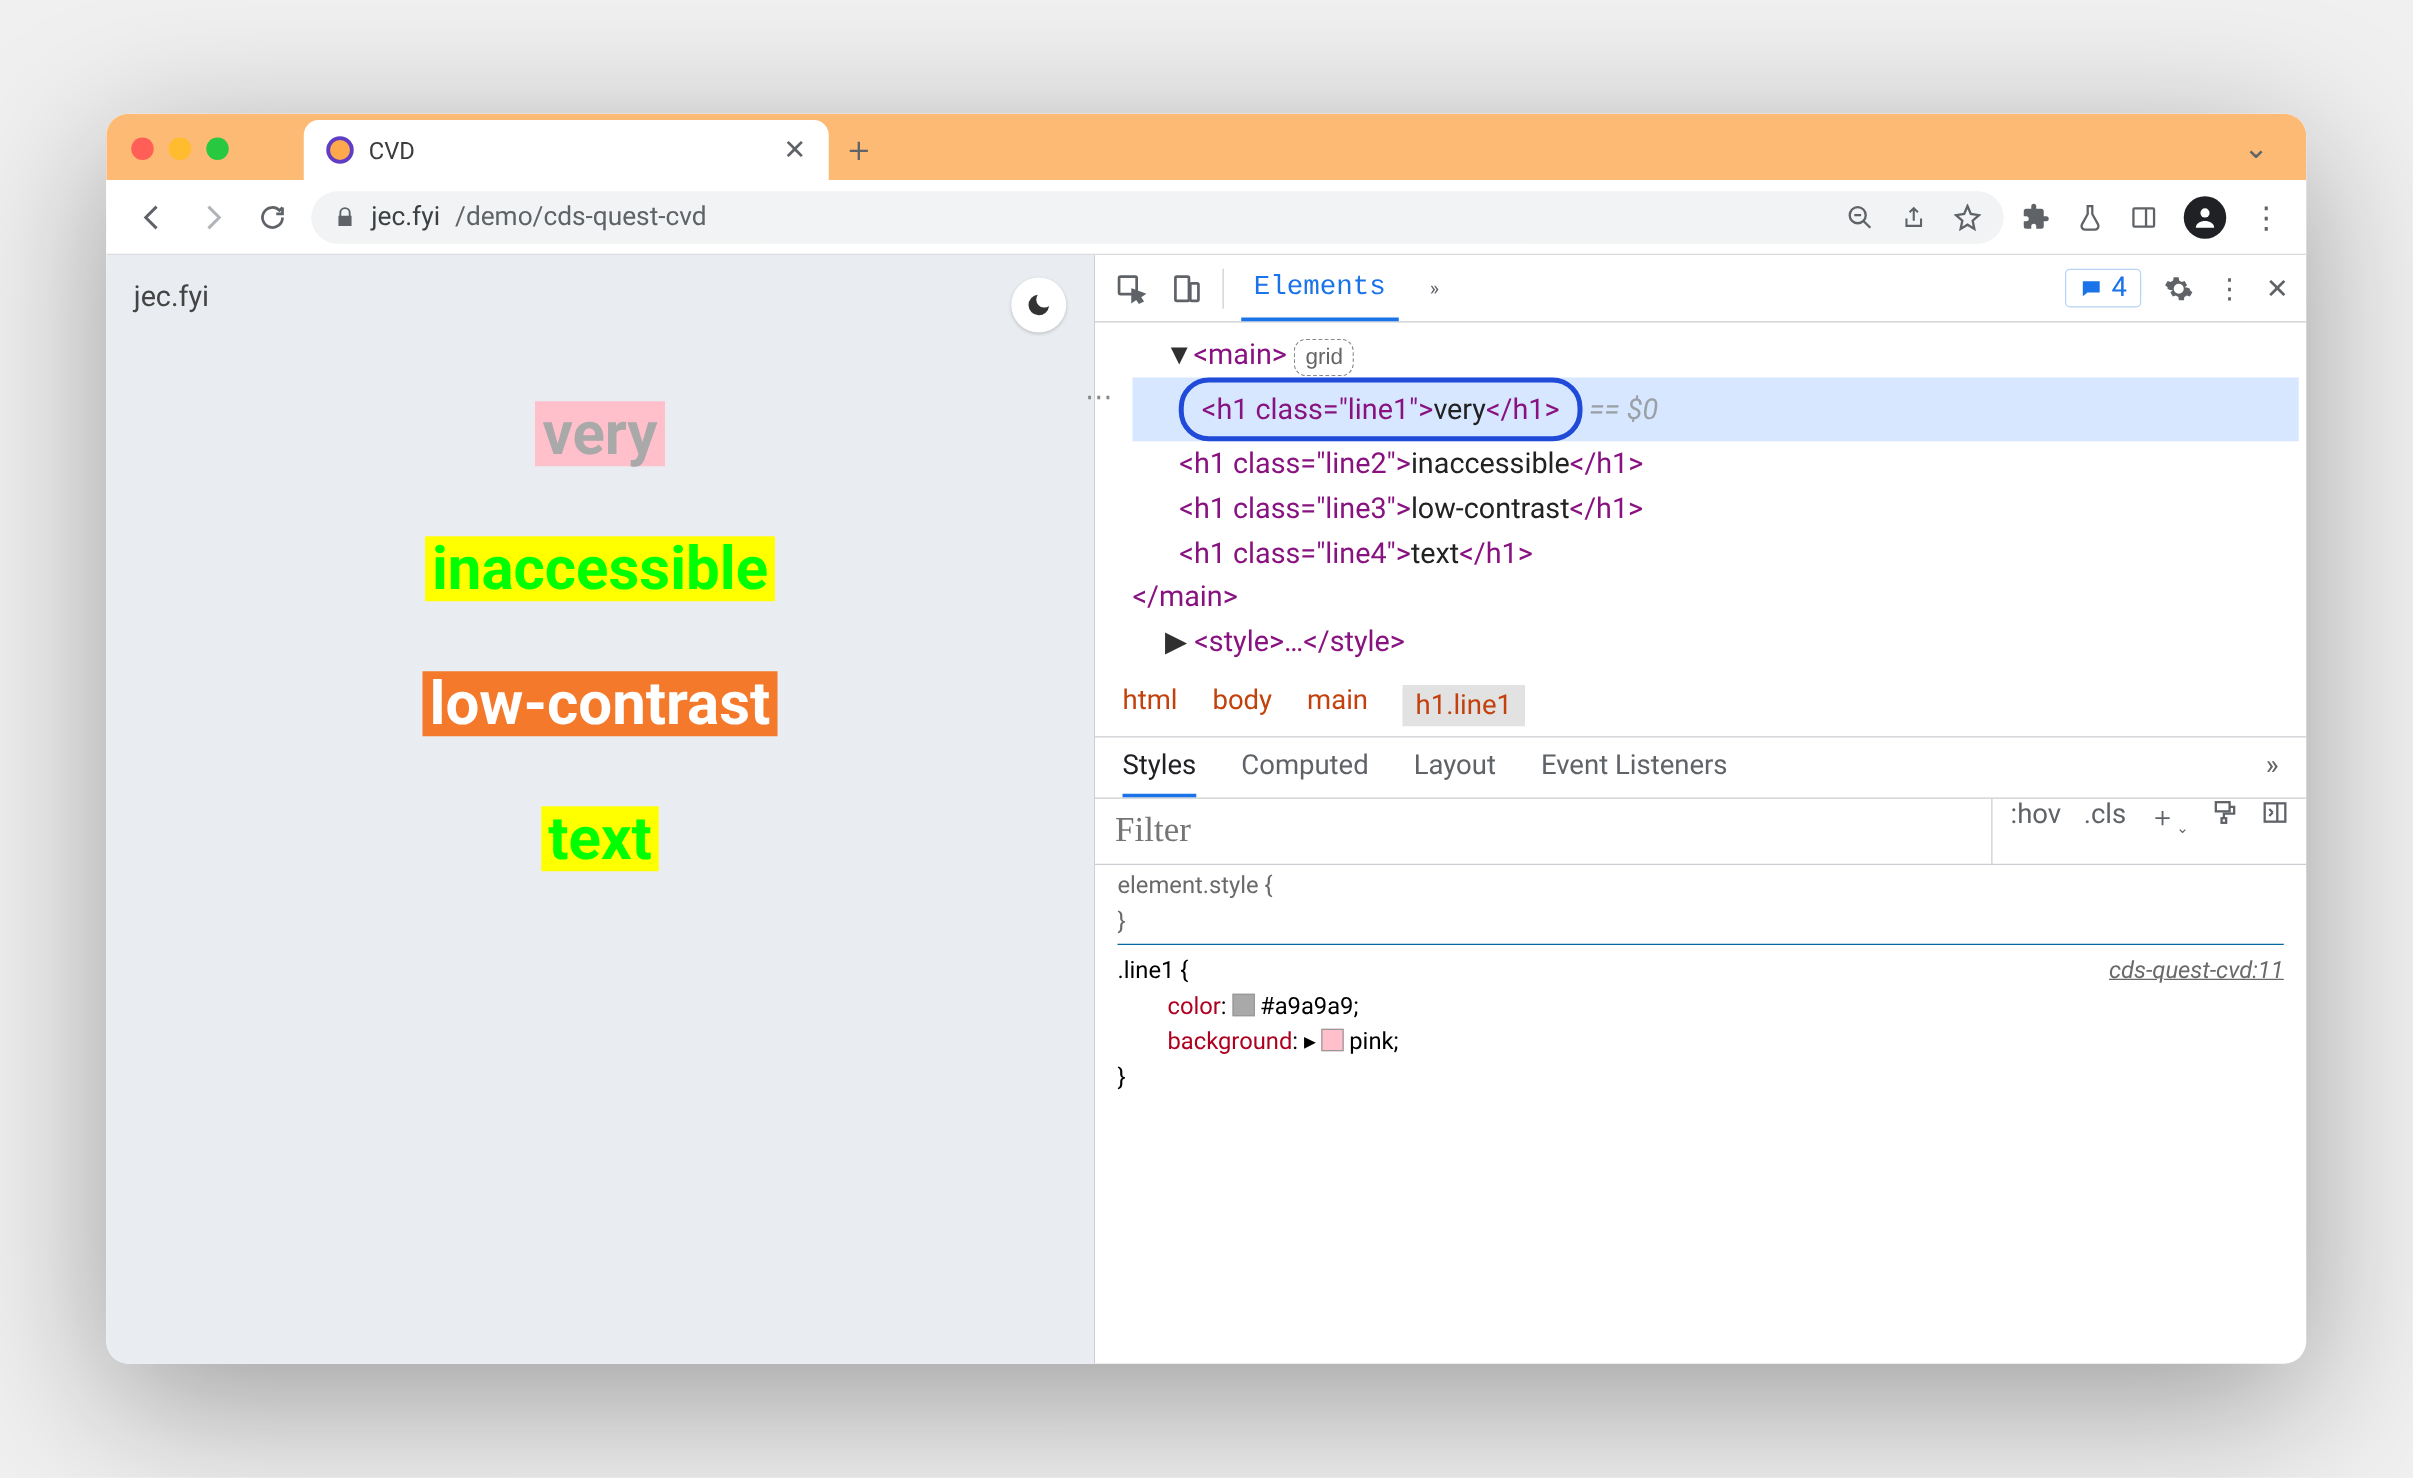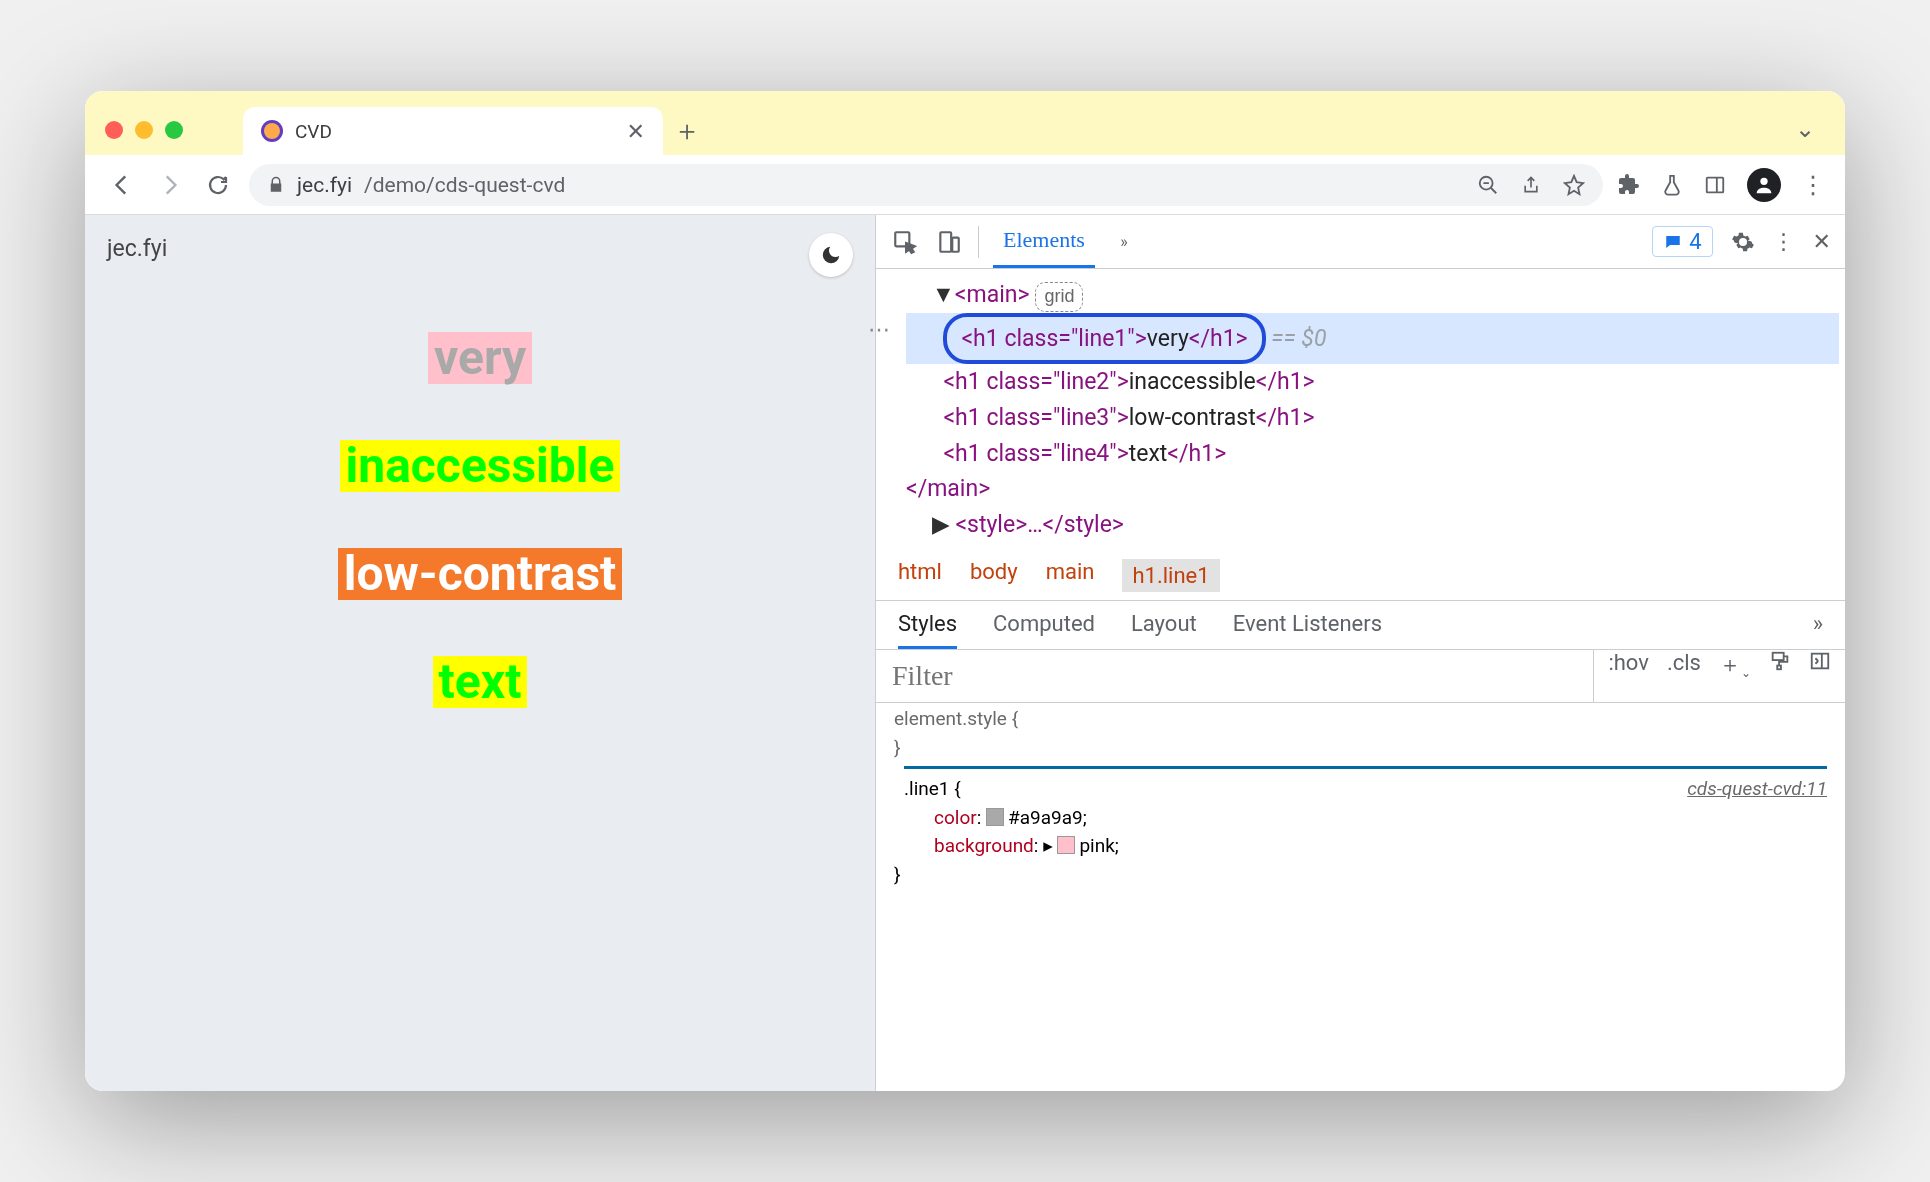--- a/index.html
+++ b/index.html
@@ -1,21 +1,21 @@
 <!DOCTYPE html>
 <html><head>
 <meta charset="utf-8">
 <style>
 * { margin: 0; padding: 0; box-sizing: border-box; font-family: -apple-system, BlinkMacSystemFont, "Segoe UI", Roboto, sans-serif; }
 body { background: #f0f0f0; width: 1930px; height: 1182px; position: relative; display: flex; align-items:center; justify-content:center;}
 .window-wrap { filter: drop-shadow(0 30px 60px rgba(0,0,0,.35)); }
 .window { width: 1760px; height: 1000px; background:#fff; border-radius:18px; overflow:hidden; display:flex; flex-direction:column; }
 
 
-.titlebar { height:64px; background:#fef9c3; display:flex; align-items:flex-end; padding-left:20px; }
+.titlebar { height:53px; background:#fdba74; display:flex; align-items:flex-end; padding-left:20px; }
 .traffic { display:flex; gap:12px; align-items:center; margin-bottom:16px; margin-right:60px;}
 .dot { width:18px; height:18px; border-radius:50%; }
 .dot.red{background:#ff5f57}.dot.yellow{background:#febc2e}.dot.green{background:#28c840}
 .tab { display:flex; align-items:center; background:#fff; border-top-left-radius:12px; border-top-right-radius:12px; height:48px; padding:0 18px; gap:12px; width:420px;}
 .tab .favicon { width:22px; height:22px; background:#5f3dc4; border-radius:50%; position:relative;}
 .tab .favicon::after{content:"";position:absolute;inset:3px;border-radius:50%;background:#ffa94d;}
 .tab-title{font-size:19px; color:#3c3c3c;}
 .tab-close{margin-left:auto; font-size:22px; color:#5f6368;}
 .newtab { width:48px; height:48px; display:flex; align-items:center; justify-content:center; font-size:28px; color:#5f6368;}
 .tabs-chevron { margin-left:auto; margin-right:30px; margin-bottom:12px; font-size:24px; color:#5f6368;}
@@ -39,21 +39,21 @@
 .demo-stack{margin-top:70px; display:flex; flex-direction:column; align-items:center; gap:56px;}
 .demo-stack h1{font-size:48px; font-weight:700; padding:2px 6px; line-height:1;}
 .line1{background:pink; color:#a9a9a9;}
 .line2{background:yellow; color:#0f0;}
 .line3{background:#f4792b; color:#fff;}
 .line4{background:yellow; color:#0f0;}
 
 .devtools{flex:1; display:flex; flex-direction:column; border-left:1px solid #cacdd1; font-family: ui-monospace, Menlo, monospace;}
 .dt-top{height:54px; display:flex; align-items:center; padding:0 14px; gap:14px; border-bottom:1px solid #cacdd1;}
 .dt-ico{width:30px;height:30px;display:flex;align-items:center;justify-content:center;color:#5f6368;}
-.dt-tab{font-size:22px; color:#5f6368; padding:12px 10px; font-family:Liberation Serif, serif;}
+.dt-tab{font-size:22px; color:#5f6368; padding:12px 10px; font-family:Liberation Mono, monospace;}
 .dt-tab.active{color:#1a73e8; border-bottom:3px solid #1a73e8;}
 .dt-issues{margin-left:auto; display:flex; align-items:center; gap:18px; color:#5f6368; font-size:22px;}
 .issues-badge{display:flex;align-items:center;gap:6px; border:1px solid #b7d3f5; border-radius:4px; padding:2px 10px; color:#1a73e8;}
 
 .dom-tree{padding:8px 6px 8px 30px; font-size:23px; line-height:1.55; color:#303030;}
 .dom-tree .row{white-space:pre; padding-left:26px;}
 .dom-tree .tag{color:#881280}
 .dom-tree .text{color:#222}
 .dom-tree .grid-badge{display:inline-block;border:1px dashed #888;border-radius:10px;padding:0 8px;margin-left:6px;font-size:18px;color:#666;font-family:-apple-system,sans-serif}
 .dom-tree .sel-row{background:#d6e7ff; position:relative;}
@@ -69,21 +69,21 @@
 
 .filter-row{display:flex; align-items:center; border-top:1px solid #cacdd1; border-bottom:1px solid #cacdd1; font-family:ui-monospace,Menlo; font-size:22px;}
 .filter-row input{flex:1; border:none; padding:10px 16px; font-size:28px; font-family:inherit; color:#0369a1; background:transparent;}
 .filter-row .tools{display:flex; gap:18px; padding:0 14px; color:#5f6368; border-left:1px solid #cacdd1; height:100%; align-items:flex-start;}
 
 .styles-body{padding:2px 18px; font-size:19px; font-family:ui-monospace,Menlo; line-height:1.5;}
 .styles-body .gray{color:#6a6a6a}
 .styles-body .prop{color:#b00020}
 .styles-body .swatch{display:inline-block;width:18px;height:18px;vertical-align:-2px;border:1px solid #999;margin-right:4px}
 .src-link{float:right; text-decoration:underline;font-style:italic;}
-.rule-sep{border-top:3px solid #0369a1; margin-top:4px; padding-top:6px;margin-left:10px;}
+.rule-sep{border-top:1px solid #0369a1; margin-top:4px; padding-top:6px;}
 svg{display:block}
 </style>
 </head>
 <body>
 
 <div class="window-wrap">
 <div class="window">
 
   <div class="titlebar">
     <div class="traffic">

